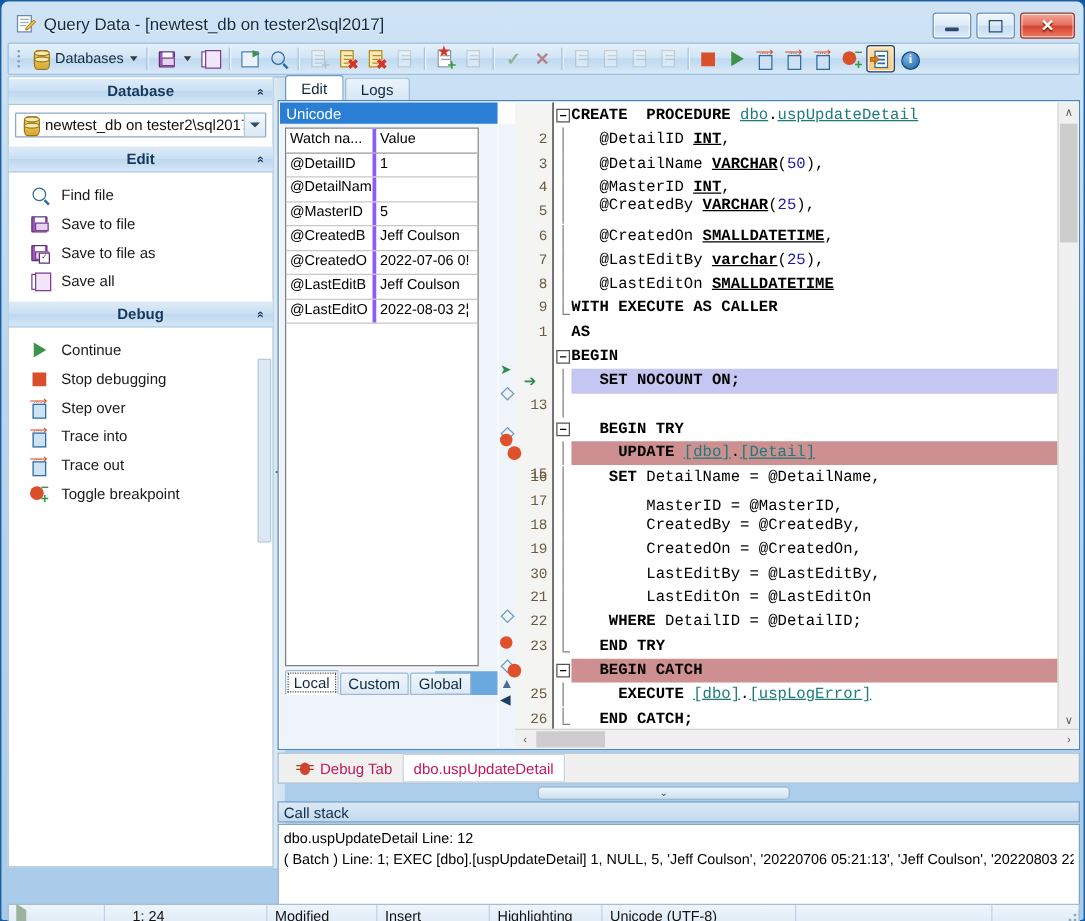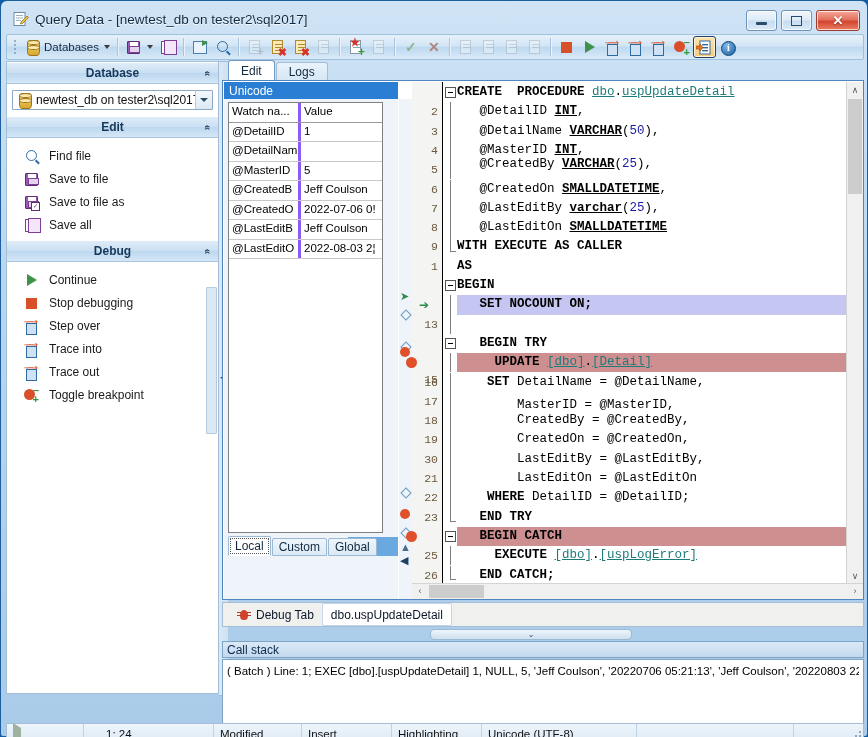--- a/index.html
+++ b/index.html
@@ -181,21 +181,21 @@
   .num{color:#1a1aa8;}
   .obj{color:#1f7a7a;text-decoration:underline;}
   #vscroll{position:absolute;right:0;top:0;width:16px;height:502px;background:#f0f0f0;border-left:1px solid #d4d4d4;}
   .sbtn{position:absolute;left:0;width:16px;height:16px;background:#f0f0f0;display:flex;align-items:center;justify-content:center;color:#5a5a5a;font-size:9px;}
   #vthumb{position:absolute;left:1px;top:17px;width:14px;height:95px;background:#cdcdcd;}
   #hscroll{position:absolute;left:0;bottom:0;width:451px;height:15px;background:#f0f0f0;border-top:1px solid #d4d4d4;}
   #hthumb{position:absolute;left:17px;top:1px;width:55px;height:13px;background:#cdcdcd;}
   
   #dbgtabs{position:absolute;left:0;top:541px;width:642px;height:25px;
     background:#f0f0ee;border:1px solid #a3bed6;box-sizing:border-box;display:flex;align-items:center;padding-left:6px;}
-  .dtab{height:21px;display:flex;align-items:center;gap:5px;padding:0 8px;font-size:12px;color:#0f172a;}
+  .dtab{height:21px;display:flex;align-items:center;gap:5px;padding:0 8px;font-size:12px;color:#be185d;}
   .dtab.sel{background:#fff;border:1px solid #c3d6e6;border-radius:2px;}
   .bug{width:14px;height:13px;position:relative;}
   .bug-body{position:absolute;left:3px;top:2px;width:8px;height:10px;border-radius:50% 50% 45% 45%;background:#d1432c;}
   .bug-leg{position:absolute;width:4px;height:1px;background:#b03a25;}
   
   #splitpill{position:absolute;left:208px;top:568px;width:200px;height:9px;
     background:linear-gradient(to bottom,#eef5fb,#cfe0ef);border:1px solid #9bb9d3;border-radius:4px;
     display:flex;align-items:center;justify-content:center;color:#33556f;font-size:8px;line-height:8px;}
   
   #callstack{position:absolute;left:0;top:580px;width:642px;height:108px;}
@@ -774,20 +774,21 @@
 
       <div id="splitpill">
         <span>⌄</span>
       </div>
 
       <div id="callstack">
         <div id="cs-hdr">
           <span>Call stack</span>
         </div>
         <div id="cs-body">
+          <div class="csline">dbo.uspUpdateDetail Line: 12</div>
           <div class="csline">( Batch ) Line: 1;  EXEC [dbo].[uspUpdateDetail] 1, NULL, 5, 'Jeff Coulson', '20220706 05:21:13', 'Jeff Coulson', '20220803 22:04:1</div>
         </div>
         <div id="cs-tabs">
           <div class="cstab">
               <span>Breakpoints</span>
             </div>
           <div class="cstab sel">
               <span>Call stack</span>
             </div>
         </div>

